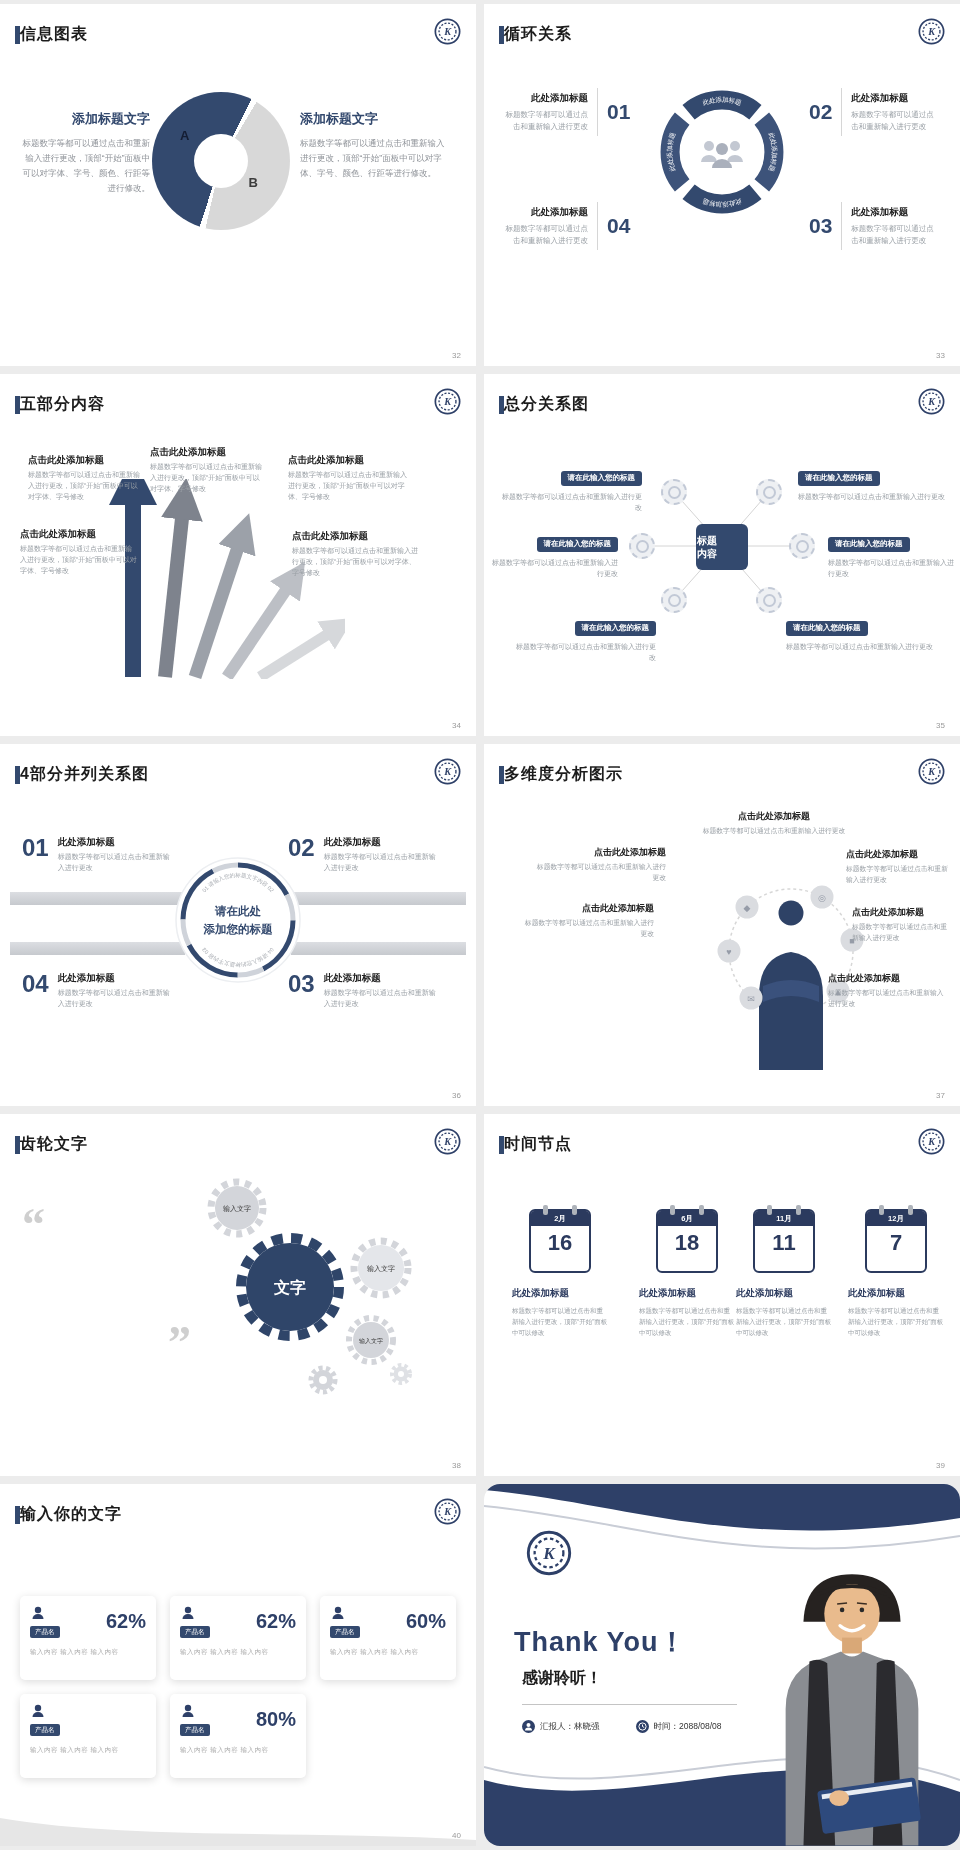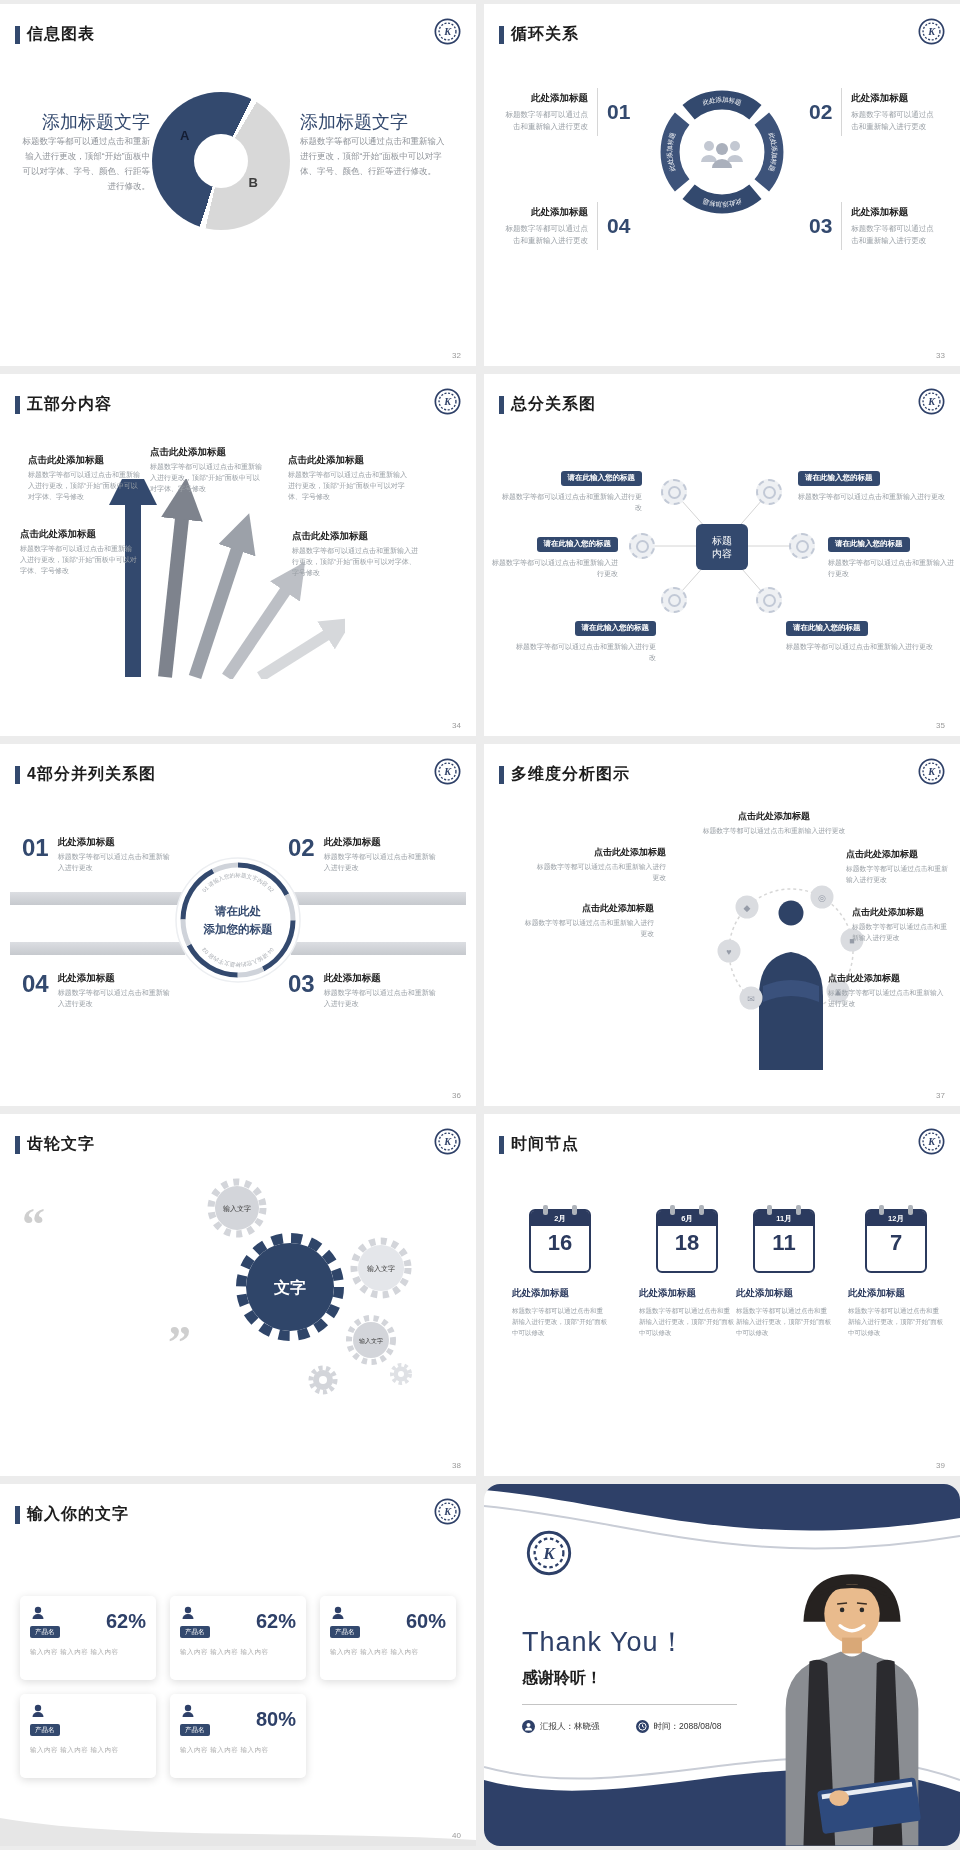--- a/index.html
+++ b/index.html
@@ -1,29 +1,29 @@
 <!DOCTYPE html>
 <html><head>
 <meta charset="utf-8">
 <style>
   *{margin:0;padding:0;box-sizing:border-box}
   html,body{width:960px;background:#ececec}
   body{font-family:"Liberation Sans","DejaVu Sans",sans-serif;height:1850px}
   .deck{display:grid;grid-template-columns:476px 476px;grid-auto-rows:362px;gap:8px;padding:4px 0}
   .slide{position:relative;background:#fff;overflow:hidden}
-  .shead{position:absolute;top:20px;left:15px;display:flex;align-items:center;gap:7px;z-index:6}
+  .shead{position:absolute;top:20px;left:15px;display:flex;align-items:center;z-index:6}
   .sbar{width:5px;height:18px;background:#33496e}
   .stitle{font-size:16px;font-weight:bold;color:#1c1c1c;letter-spacing:1px}
   .logo{position:absolute;top:14px;right:15px;width:27px;height:27px;z-index:6}
   .pnum{position:absolute;bottom:6px;right:15px;font-size:8px;color:#9a9a9a}
   .abs{position:absolute}
   
   .s32-left{left:18px;top:106px;width:132px;text-align:right}
   .s32-right{left:300px;top:106px;width:152px}
-  .s32-h{font-size:18px;font-weight:normal;color:#33496e;margin-bottom:0}
+  .s32-h{font-size:13px;font-weight:bold;color:#33496e;margin-bottom:8px}
   .s32-b{font-size:8.5px;color:#8f9399;line-height:1.75}
   .donut{left:152px;top:88px;width:138px;height:138px;border-radius:50%;
     background:conic-gradient(from 198deg,#33496e 0 188deg,#fff 188deg 193deg,#d8d8d8 193deg 355deg,#fff 355deg 360deg)}
   .donut::after{content:"";position:absolute;left:50%;top:50%;width:54px;height:54px;margin:-27px 0 0 -27px;background:#fff;border-radius:50%}
   .donut-a{position:absolute;left:28px;top:36px;font-weight:bold;font-size:13px;color:#141d33}
   .donut-b{position:absolute;right:32px;bottom:40px;font-weight:bold;font-size:13px;color:#3c3c3c}
   
   .c33{position:absolute;display:flex;align-items:center;gap:9px}
   .c33 .txt{width:88px}
   .c33.l .txt{text-align:right}
@@ -46,21 +46,21 @@
   .pill{display:inline-block;background:#33496e;color:#fff;font-size:7.5px;font-weight:bold;padding:2.5px 7px;border-radius:3px}
   .t35{position:absolute}
   .t35 .b{font-size:7px;color:#9aa0a6;margin-top:5px;line-height:1.6}
   .t35-tl{left:16px;top:92px;width:142px;text-align:right}
   .t35-tr{left:314px;top:92px;width:148px}
   .t35-ml{left:6px;top:158px;width:128px;text-align:right}
   .t35-mr{left:344px;top:158px;width:126px}
   .t35-bl{left:30px;top:242px;width:142px;text-align:right}
   .t35-br{left:302px;top:242px;width:150px}
   .c35{left:212px;top:150px;width:52px;height:46px;background:#33496e;border-radius:6px;color:#fff;
-    font-size:10px;font-weight:normal;display:flex;align-items:center;justify-content:center;text-align:center;line-height:1.35}
+    font-size:10px;font-weight:bold;display:flex;align-items:center;justify-content:flex-start;text-align:center;line-height:1.35}
   .c35 span{width:22px;display:inline-block}
   .gnode{position:absolute;width:26px;height:26px;border-radius:50%;background:#eef0f3;border:2.5px dashed #c2c9d6}
   .gnode::after{content:"";position:absolute;left:50%;top:50%;width:9px;height:9px;margin:-6.5px 0 0 -6.5px;border:2px solid #c2c9d6;border-radius:50%}
   .c35-lines{left:0;top:0;width:476px;height:362px}
   
   .i36{position:absolute;display:flex;gap:9px}
   .i36 .num{font-size:24px;font-weight:bold;color:#33496e;line-height:1}
   .i36 .txt{width:112px}
   .i36 .h{font-size:9.5px;font-weight:bold;color:#222;margin-bottom:3px}
   .i36 .b{font-size:7px;color:#9aa0a6;line-height:1.55}
@@ -105,21 +105,21 @@
   .tag{display:inline-block;background:#33496e;color:#fff;font-size:6.5px;padding:1.5px 5px;border-radius:2px;margin-top:5px}
   .pct{margin-left:auto;font-size:20px;font-weight:bold;color:#2e4068}
   .sub{margin-top:10px;font-size:6.5px;color:#a8a8a8;letter-spacing:.5px}
   .wave40{left:0;bottom:0;width:476px;height:40px}
   
   .thanks{border-radius:16px}
   .deco,.man{position:absolute}
   .deco{left:0;top:0;width:476px;height:362px}
   .man{right:4px;bottom:0;width:208px;height:288px;z-index:4}
   .logo-big{position:absolute;left:42px;top:46px;width:46px;height:46px;z-index:5}
-  .ty-en{position:absolute;left:38px;top:140px;font-size:27px;font-weight:normal;color:#2e4068;letter-spacing:1px;z-index:5}
+  .ty-en{position:absolute;left:30px;top:140px;font-size:27px;font-weight:bold;color:#2e4068;letter-spacing:1px;z-index:5}
   .ty-cn{position:absolute;left:38px;top:184px;font-size:16px;font-weight:bold;color:#1d1d1d;z-index:5}
   .ty-line{position:absolute;left:38px;top:220px;width:215px;height:1px;background:#c4c4c4;z-index:5}
   .ty-info{position:absolute;left:38px;top:236px;display:flex;gap:36px;align-items:center;z-index:5}
   .ty-item{display:flex;align-items:center;gap:5px;font-size:8.5px;color:#333}
 </style>
 </head>
 <body>
 
 <div class="deck">
 

